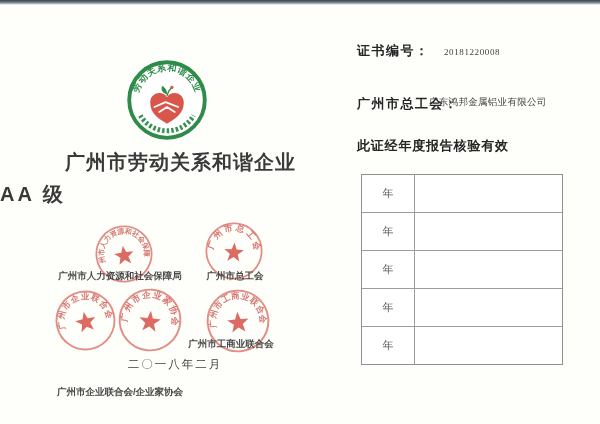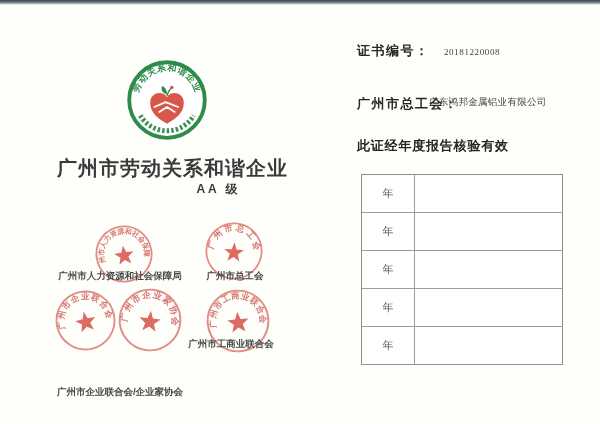--- a/index.html
+++ b/index.html
@@ -9,24 +9,24 @@
     font-family:"Liberation Sans","DejaVu Sans",sans-serif;
     color:#333;
   }
   .abs{position:absolute;}
   
   .scan-edge{left:0;top:0;width:600px;height:5px;
     background:linear-gradient(180deg,#3c454e 0%,#6b757e 45%,#b8bec4 75%,rgba(255,255,255,0) 100%);}
   
   .left-col{left:0;top:0;width:345px;height:424px;}
   .emblem{left:125px;top:58px;width:84px;height:84px;}
-  .cert-title{left:0;top:149px;width:345px;text-align:center;
-    font-size:20px;font-weight:bold;letter-spacing:1px;color:#3a3a3a;margin-top:6px;}
-  .cert-grade{left:0;top:181px;width:345px;text-align:center;
-    font-size:12px;font-weight:bold;letter-spacing:3px;color:#3a3a3a;margin-left:46px;}
+  .cert-title{left:8px;top:149px;width:345px;text-align:center;
+    font-size:20px;font-weight:bold;letter-spacing:1px;color:#3a3a3a;}
+  .cert-grade{left:0;top:181px;width:345px;text-align:left;
+    font-size:20px;font-weight:bold;letter-spacing:3px;color:#3a3a3a;}
   .stamp{opacity:.88;}
   .stamp-ring{fill:rgba(255,255,255,0);stroke:#d65f55;stroke-width:3;opacity:.8;}
   .stamp-star{fill:#d4493f;opacity:.92;}
   .stamp-text{fill:#c8473e;font-weight:bold;opacity:.85;
     font-family:"Liberation Sans","DejaVu Sans",sans-serif;}
   .stamp1{left:94px;top:224px;width:60px;height:60px;transform:rotate(-8deg);}
   .stamp2{left:204px;top:221px;width:60px;height:60px;transform:rotate(4deg);}
   .stamp3{left:54px;top:289px;width:63px;height:63px;transform:rotate(-12deg);}
   .stamp4{left:117px;top:287px;width:66px;height:66px;transform:rotate(6deg);}
   .stamp5{left:205px;top:288px;width:66px;height:66px;transform:rotate(-5deg);}
@@ -135,20 +135,21 @@
     <circle class="stamp-ring" cx="50" cy="50" r="46"></circle>
     <path class="stamp-star" d="M50,36 L54.1,47.3 L66.2,47.7 L56.7,55.2 L60,66.8 L50,60 L40,66.8 L43.3,55.2 L33.8,47.7 L45.9,47.3 Z"></path>
     <text class="stamp-text" font-size="12.5" letter-spacing="1">
       <textPath href="#t-arc5" startOffset="50%" text-anchor="middle">广州市工商业联合会</textPath>
     </text>
   </svg>
 
   <div class="abs stamp-label lbl3">广州市企业联合会/企业家协会</div>
   <div class="abs stamp-label lbl4">广州市工商业联合会</div>
 
+  <div class="abs issue-date">二〇一八年二月</div>
 </div>
 
 <div>
 
   <div class="abs field-label cert-no-label">证书编号：</div>
   <div class="abs cert-no-value">20181220008</div>
 
   <div class="abs field-label seal-label">广州市总工会：</div>
   <div class="abs seal-value">广东鸿邦金属铝业有限公司</div>
 

